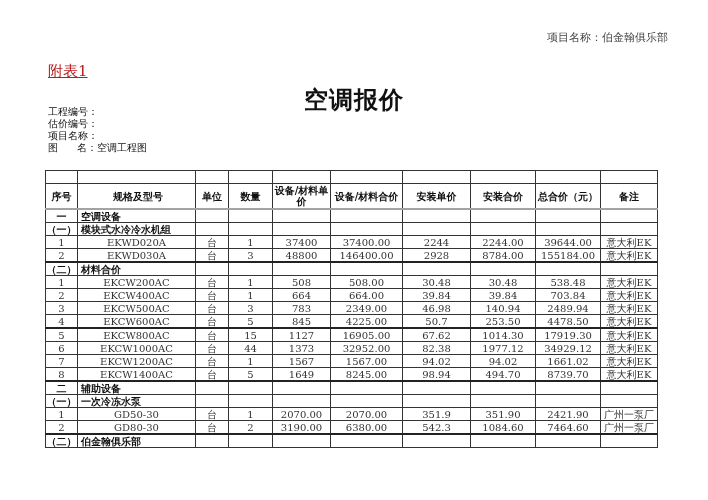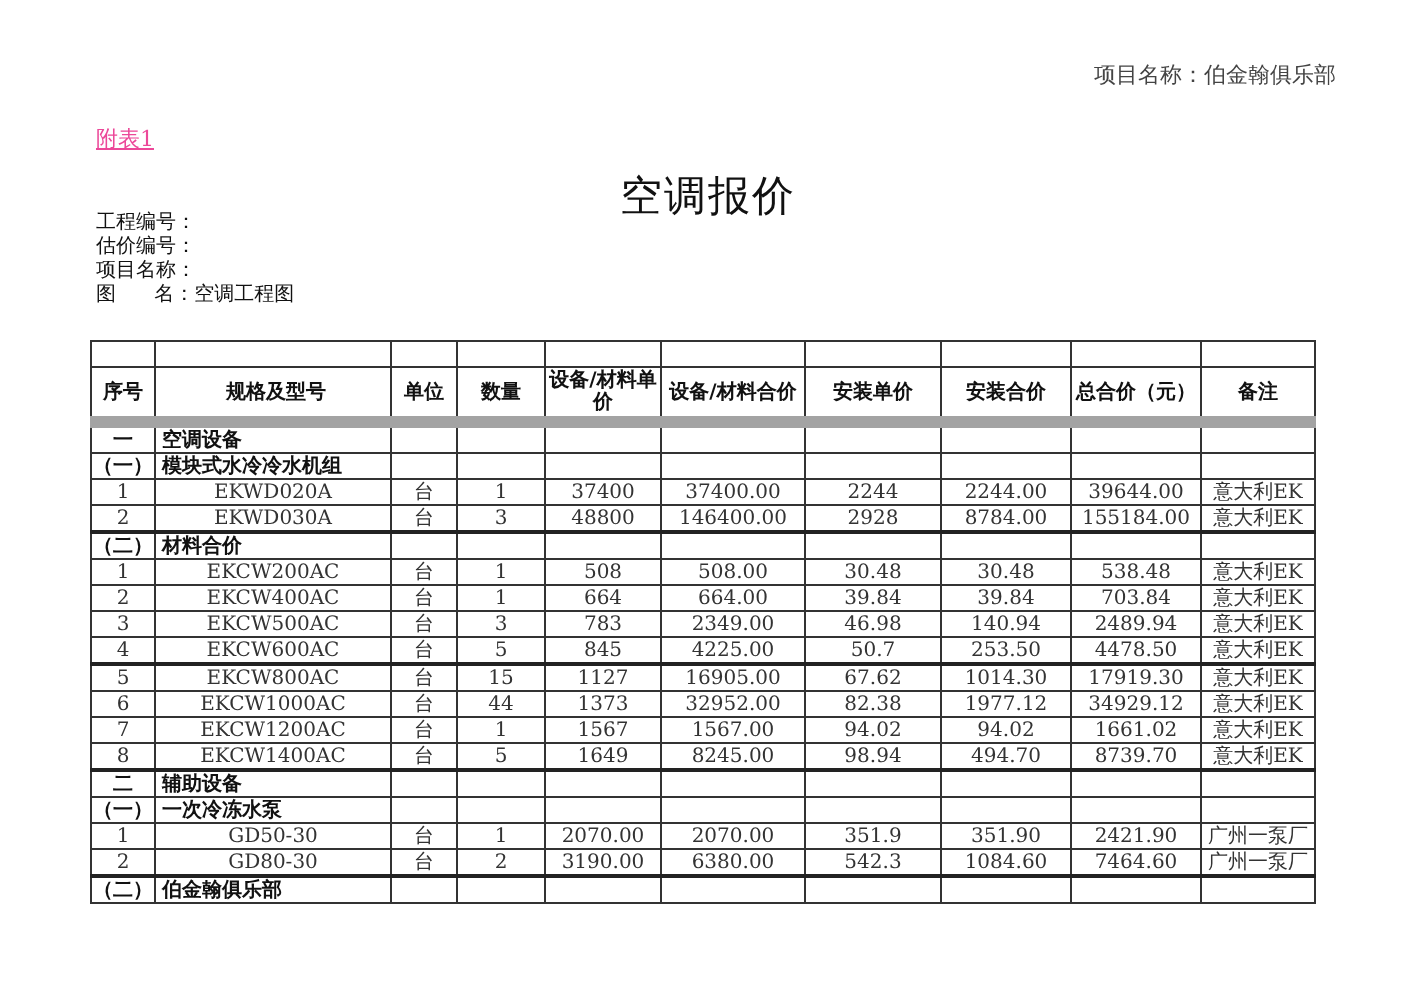--- a/index.html
+++ b/index.html
@@ -1,30 +1,30 @@
 <!DOCTYPE html>
 <html><head>
 <meta charset="utf-8">
 <style>
   html,body{margin:0;padding:0;background:#fff;}
   body{width:708px;height:500px;position:relative;overflow:hidden;font-family:"DejaVu Serif","Liberation Serif",serif;color:#222;}
   .proj{position:absolute;top:30px;right:40px;font-size:11px;color:#444;}
-  .annex{position:absolute;top:62px;left:48px;font-size:11px;color:#ec4899;text-decoration:underline;}
-  .title{position:absolute;top:84px;left:0;width:708px;text-align:center;font-family:"DejaVu Sans","Liberation Sans",sans-serif;font-weight:normal;font-size:21px;color:#111;letter-spacing:1px;}
+  .annex{position:absolute;top:62px;left:48px;font-size:15px;color:#b91c1c;text-decoration:underline;}
+  .title{position:absolute;top:84px;left:0;width:708px;text-align:center;font-family:"DejaVu Sans","Liberation Sans",sans-serif;font-weight:bold;font-size:24px;color:#111;letter-spacing:1px;}
   .meta{position:absolute;top:106px;left:48px;font-family:"DejaVu Sans","Liberation Sans",sans-serif;font-weight:normal;font-size:10px;line-height:12px;color:#111;}
   .meta div{white-space:pre;}
   table{position:absolute;top:170px;left:45px;border-collapse:collapse;table-layout:fixed;font-size:10px;}
   td,th{border:1px solid #333;padding:0;height:12px;line-height:11px;text-align:center;overflow:hidden;white-space:nowrap;color:#333;}
   th{font-family:"DejaVu Sans","Liberation Sans",sans-serif;font-weight:bold;color:#111;font-size:10px;}
   tr.pad td{height:12px;}
   tr.hdr th{height:24px;line-height:11px;white-space:normal;}
   td.sec{font-family:"DejaVu Sans","Liberation Sans",sans-serif;font-weight:bold;text-align:left;padding-left:3px;color:#111;}
   td.secno{font-family:"DejaVu Sans","Liberation Sans",sans-serif;font-weight:bold;color:#111;}
   tr.thick td{border-top:2px solid #222;}
-  th.thickb, td.thickb{border-bottom:6px solid #a3a3a3;}
+  th.thickb, td.thickb{border-bottom:2px solid #a3a3a3;}
 </style>
 </head>
 <body>
 
 <div class="proj">项目名称：伯金翰俱乐部</div>
 <div class="annex">附表1</div>
 <div class="title">空调报价</div>
 <div class="meta">
   <div>工程编号：</div>
   <div>估价编号：</div>

